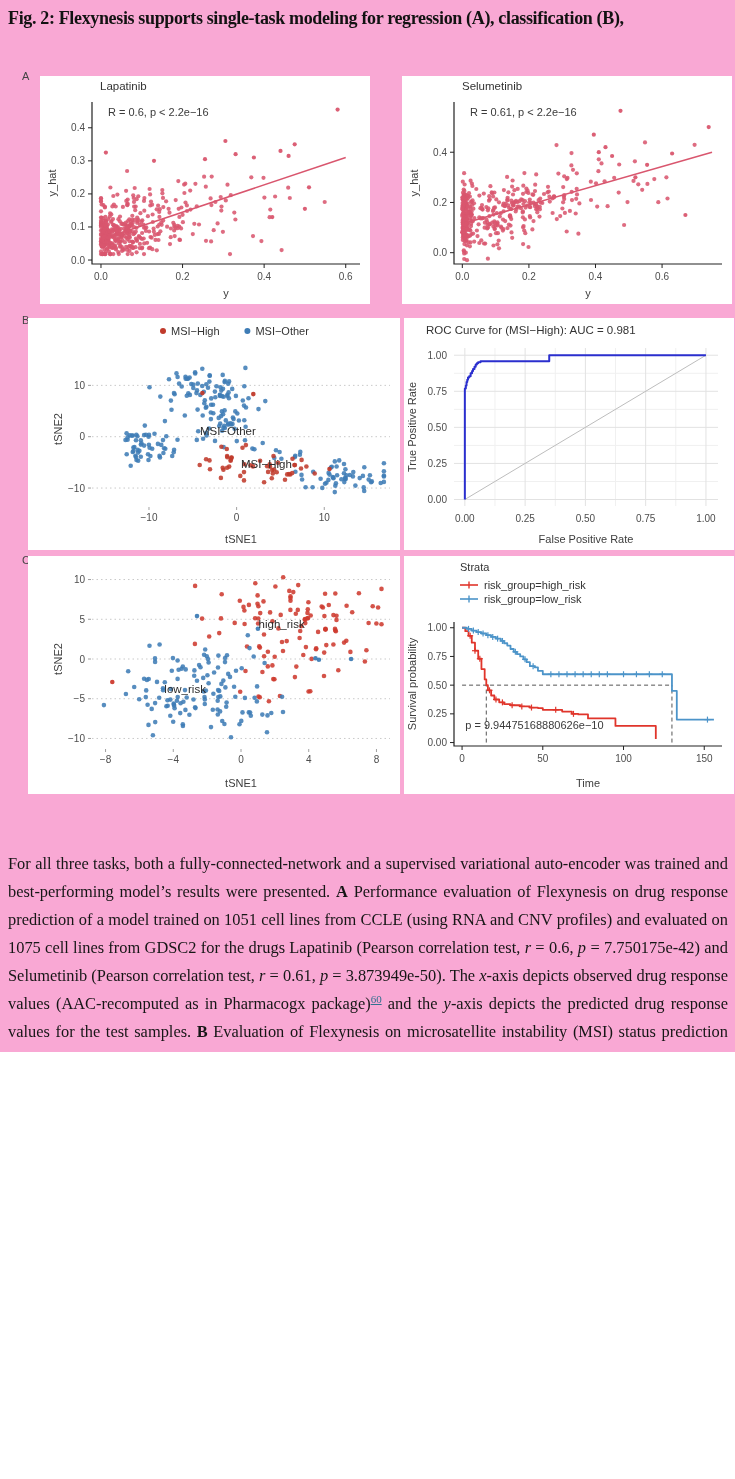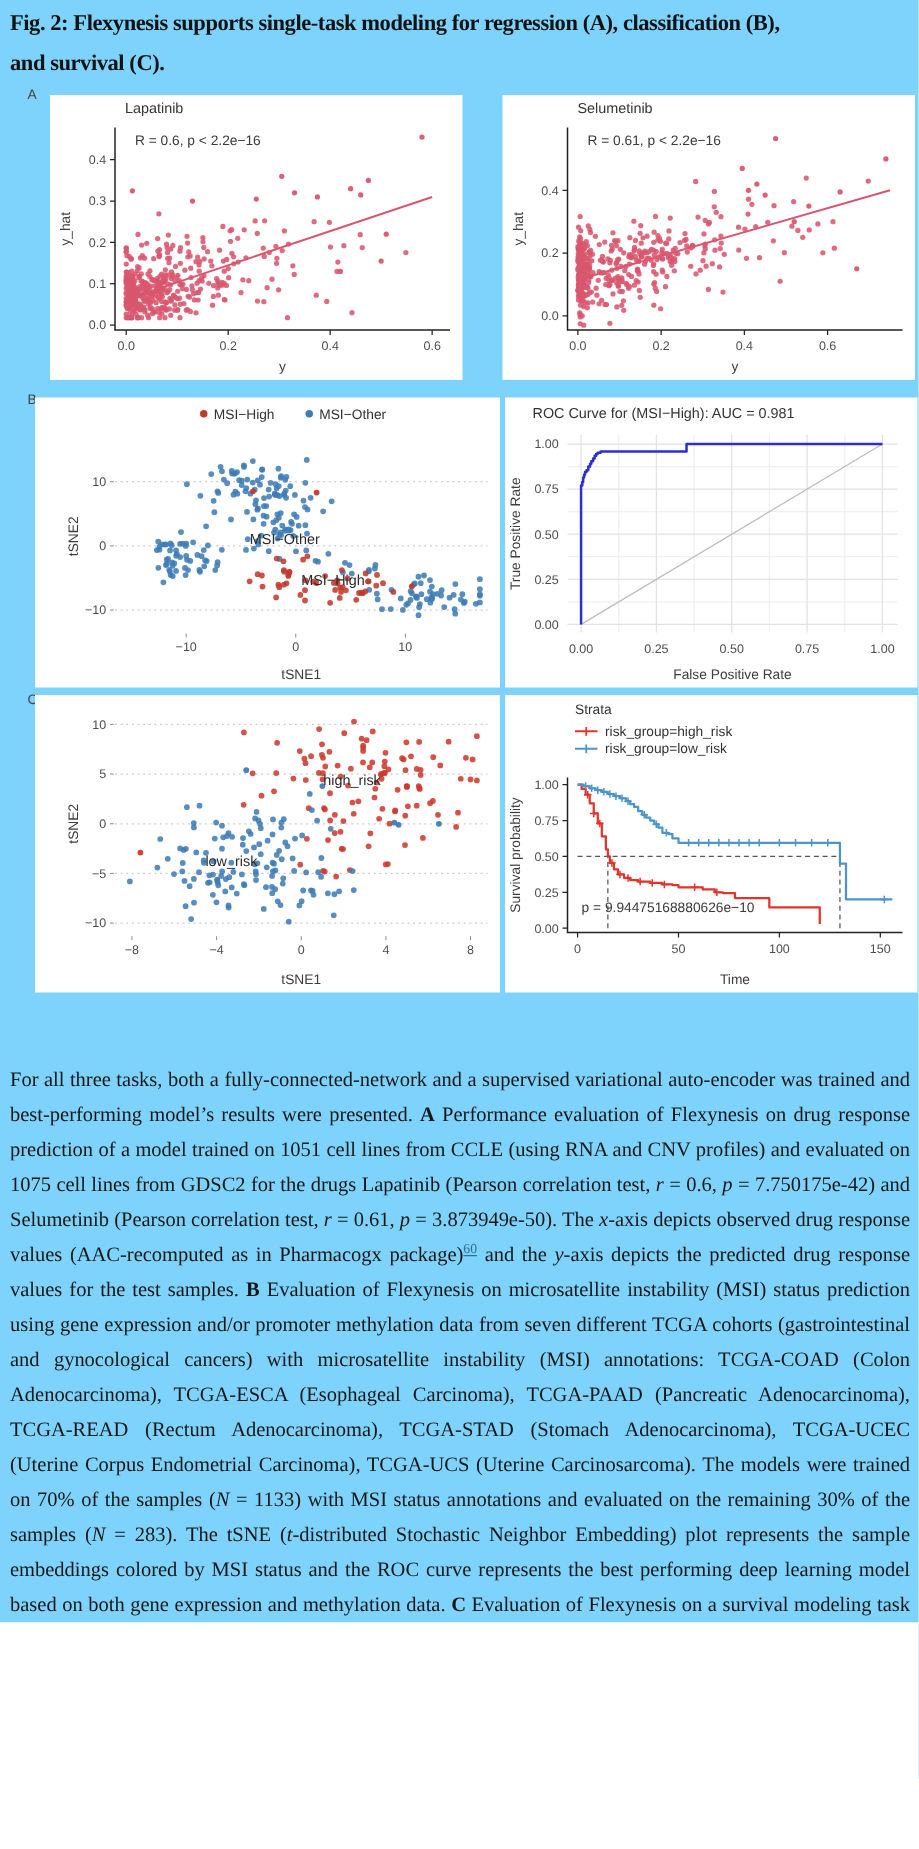--- a/index.html
+++ b/index.html
@@ -1,16 +1,16 @@
 <!DOCTYPE html>
 <html><head>
 <meta charset="utf-8">
 <style>
   html,body{margin:0;padding:0;background:#fff;}
-  .page{position:relative;width:735px;height:1298px;background:#7dd3fc;overflow:hidden;
+  .page{position:relative;width:735px;height:1052px;background:#f9a8d4;overflow:hidden;
         font-family:"Liberation Serif",serif;color:#161616;}
   .fig-title{position:absolute;left:8px;top:2px;width:724px;margin:0;
         font-size:18px;line-height:32px;font-weight:700;letter-spacing:-0.35px;color:#121212;}
   .fig-title .tl{display:block;}
   .plabel{position:absolute;left:22px;font-family:"Liberation Sans",sans-serif;
         font-size:11px;color:#444;}
   .chart{position:absolute;background:#fff;}
   svg text{font-family:"Liberation Sans",sans-serif;}
   .tick{font-size:10px;fill:#4d4d4d;}
   .axlab{font-size:11px;fill:#3d3d3d;}
@@ -24,21 +24,20 @@
   .caption i{font-style:italic;}
   .caption sup{font-size:11px;line-height:0;}
   .caption a.ref{color:#31708F;text-decoration:underline;cursor:pointer;}
 </style>
 </head>
 <body>
 
 <div class="page">
   <h1 class="fig-title">
     <span class="tl">Fig. 2: Flexynesis supports single-task modeling for regression (A), classification (B),</span>
-    <span class="tl">and survival (C).</span>
   </h1>
 
   <div>
     <span class="plabel" style="top:70px">A</span>
     <span class="plabel" style="top:314px">B</span>
     <span class="plabel" style="top:554px">C</span>
 
     <svg class="chart" style="left:40px;top:76px" width="330" height="228">
         <path d="M52,26 V188 H320" stroke="#222" fill="none" stroke-width="1.2"></path>
         <line x1="48" y1="184.0326530612245" x2="52" y2="184.0326530612245" stroke="#222" stroke-width="1"></line>

